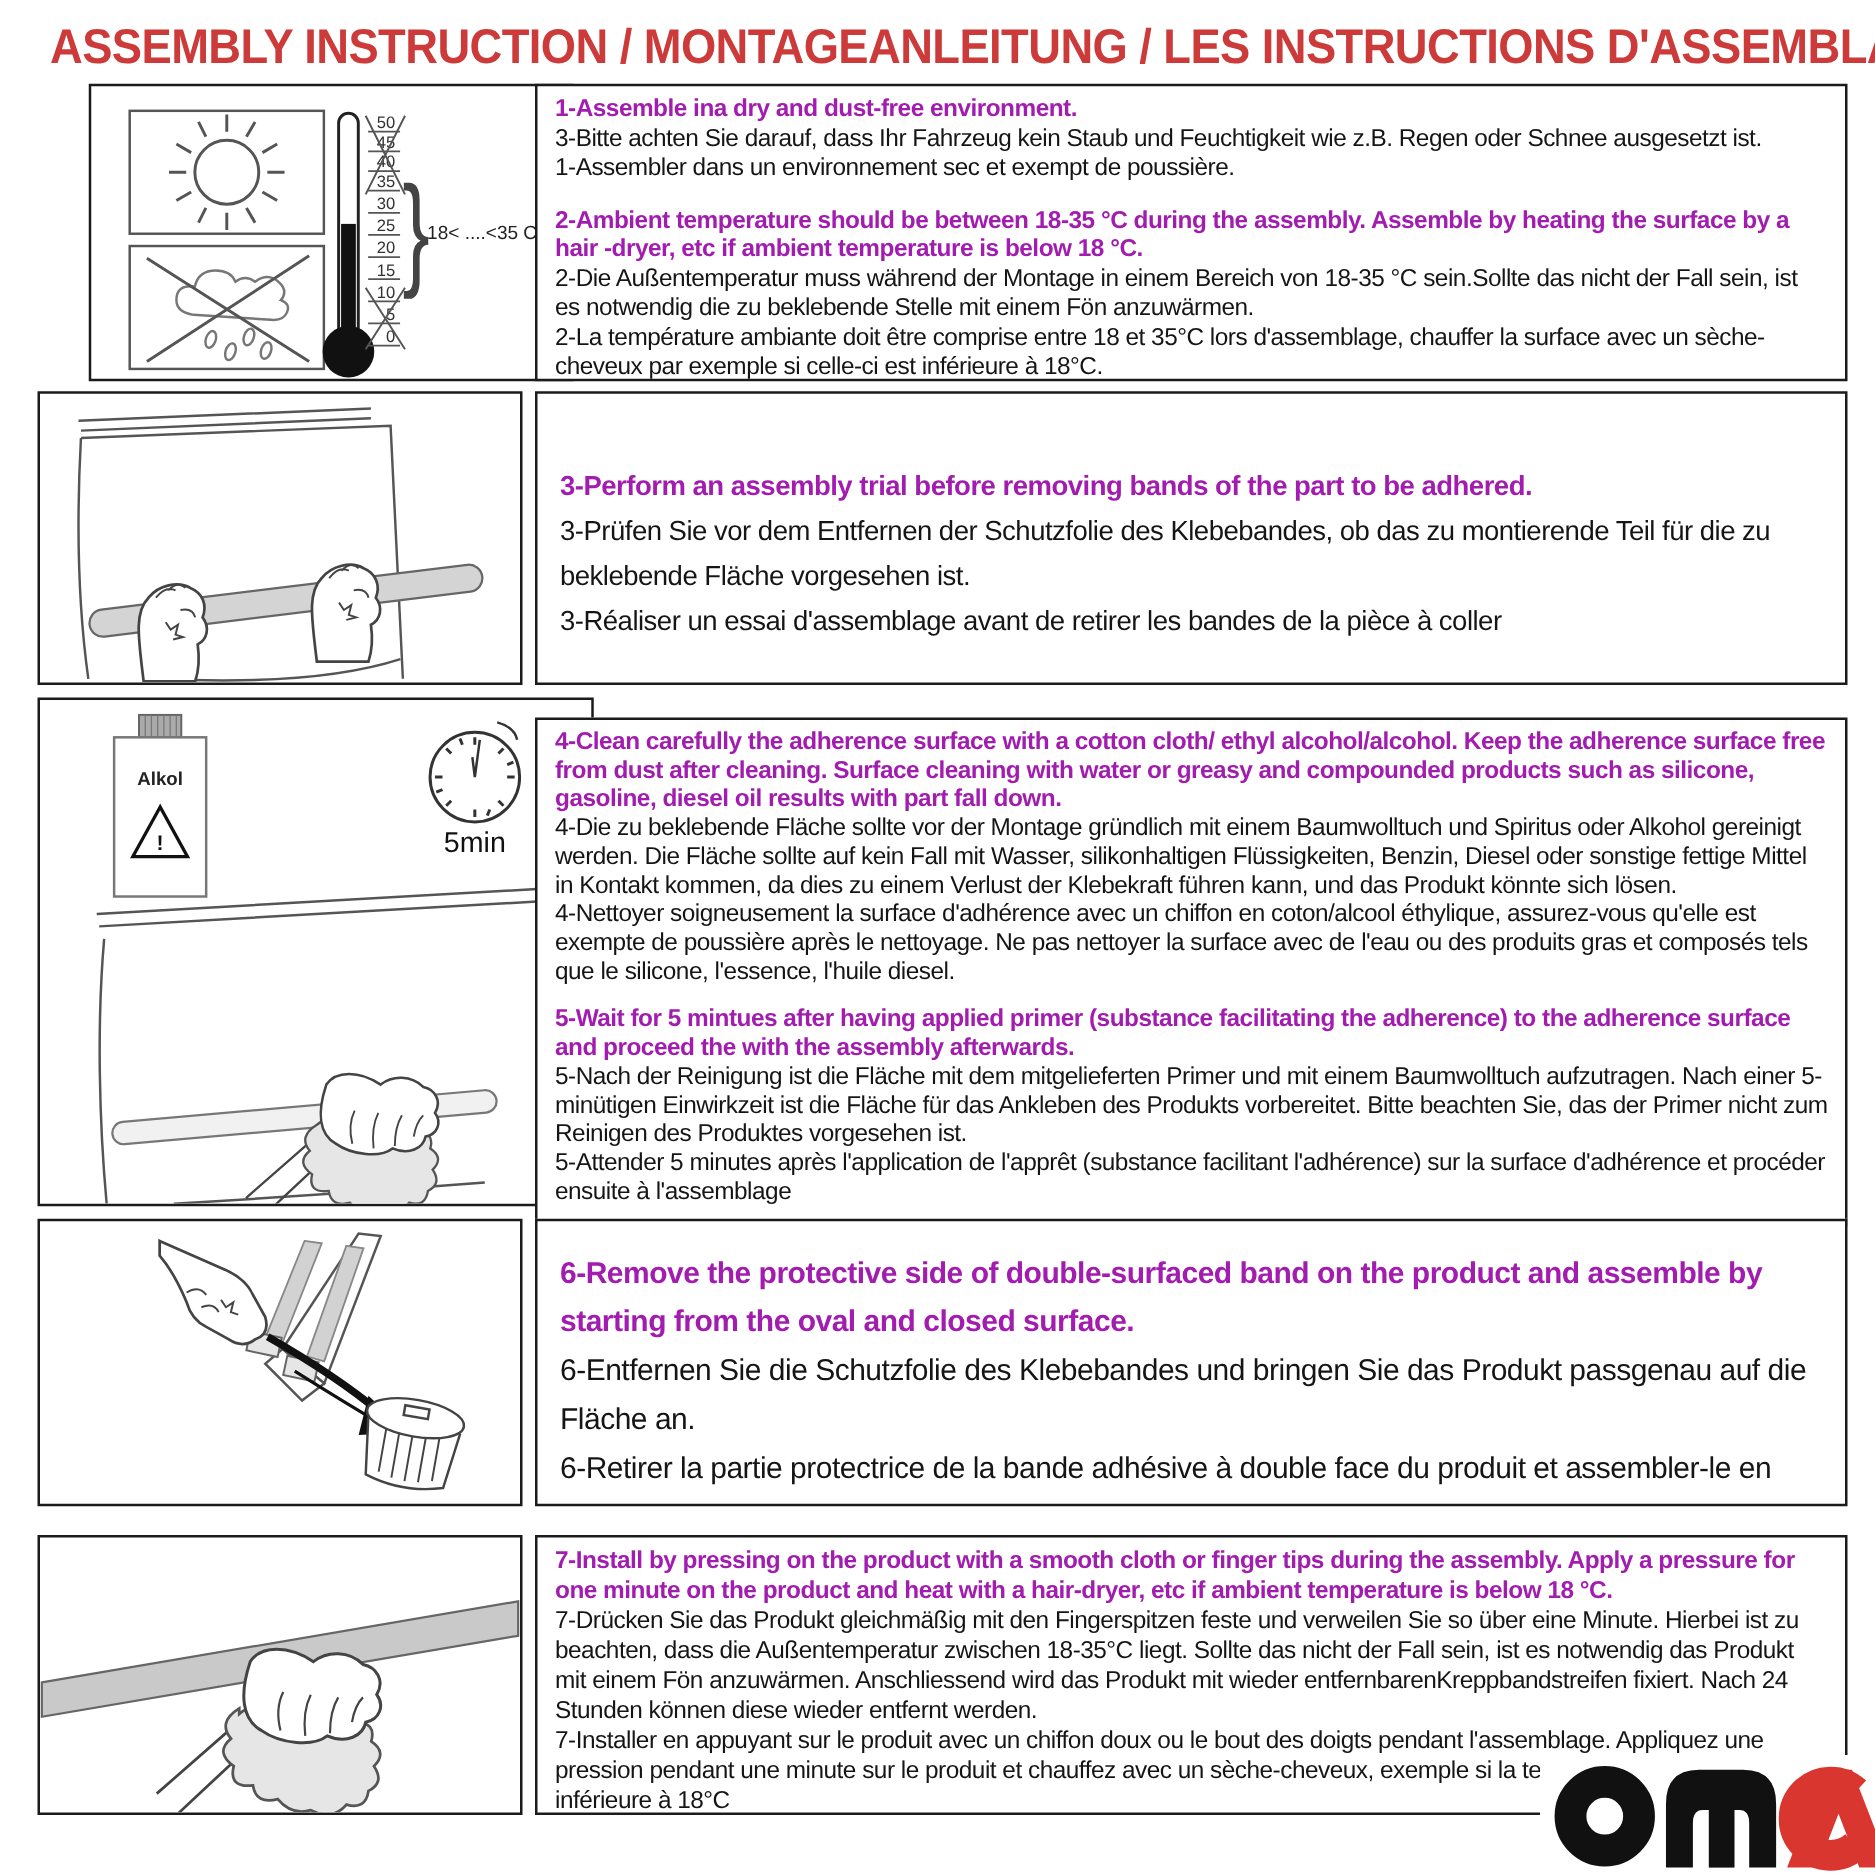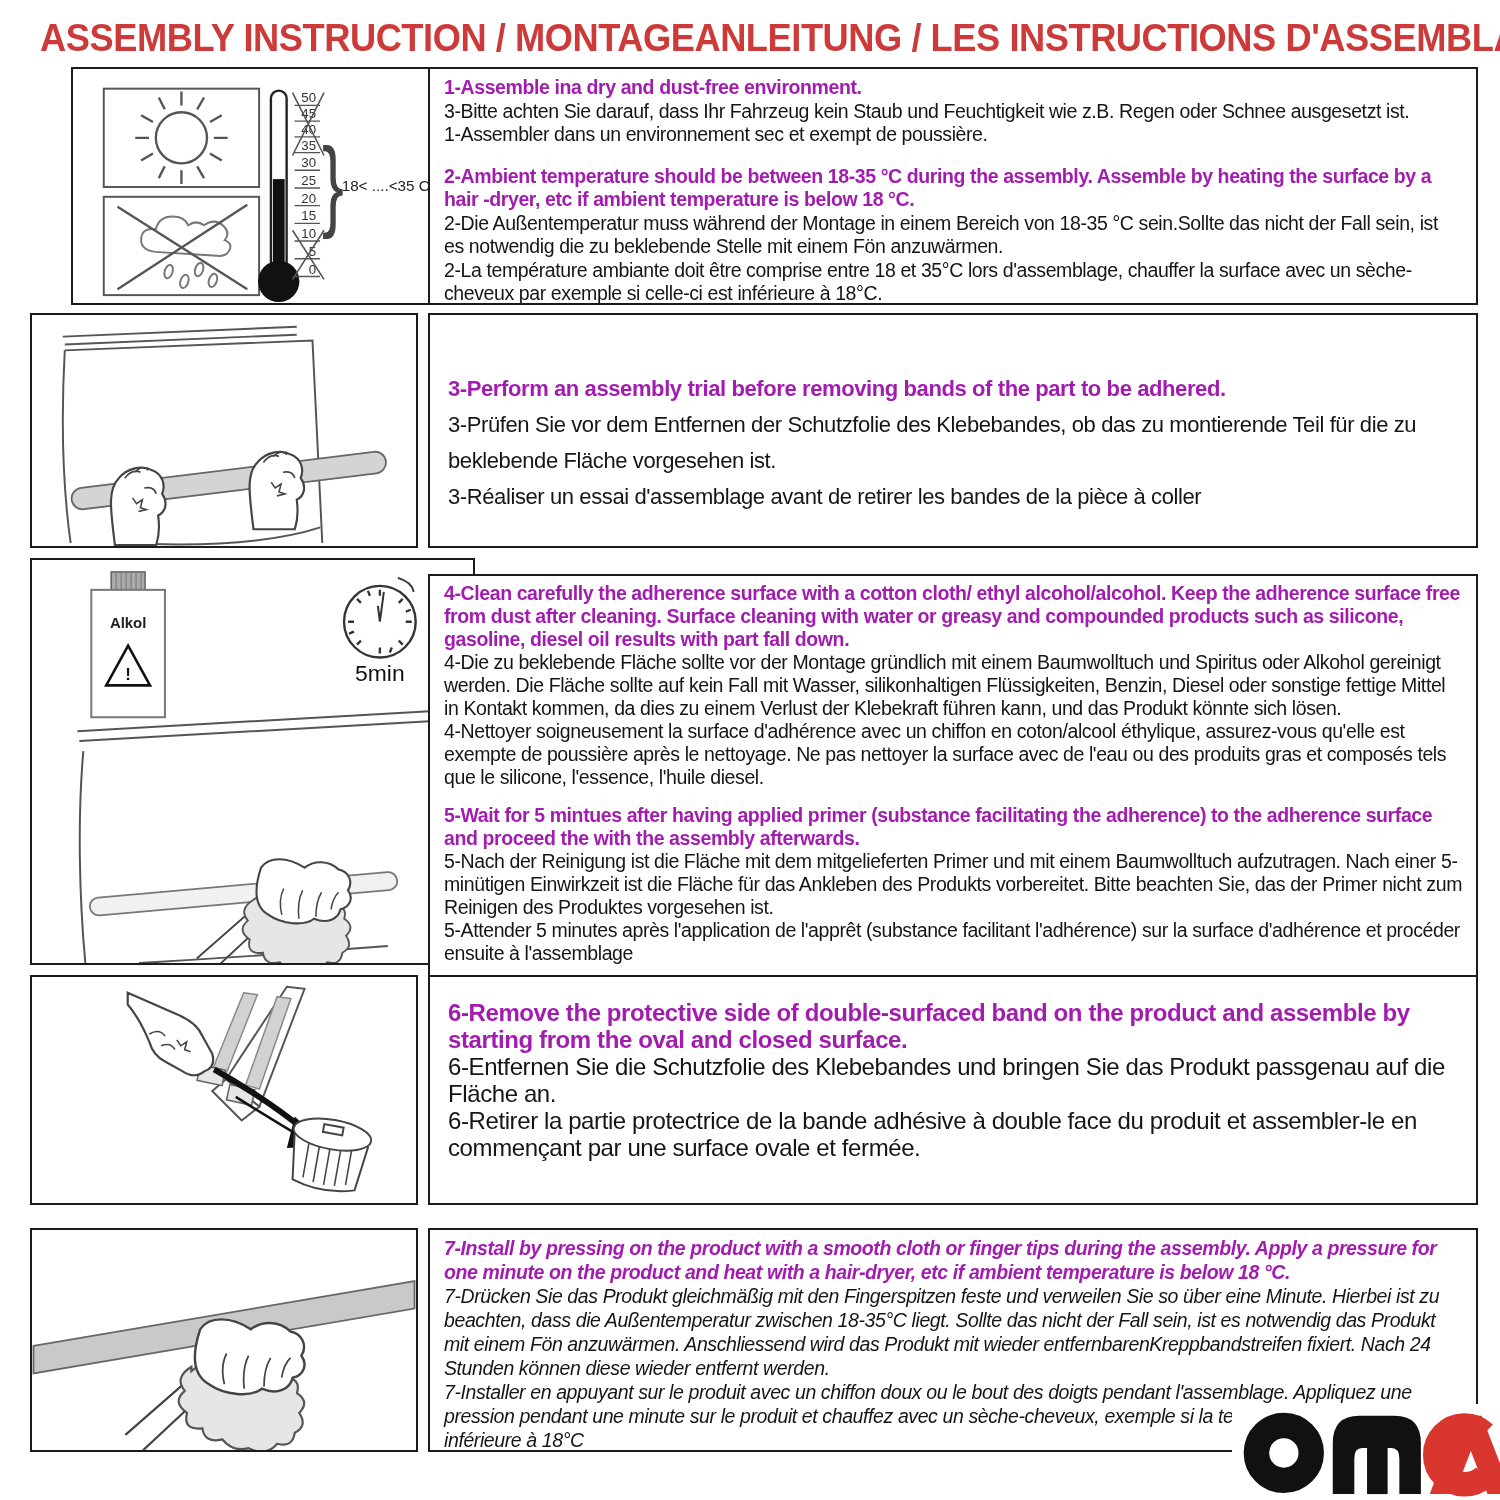--- a/index.html
+++ b/index.html
@@ -15,23 +15,23 @@
   .txt2{left:428px;top:313px;width:1050px;height:235px;padding:56px 14px 0 18px;}
   .ill3{left:30px;top:558px;width:445px;height:407px;}
   .txt3{left:428px;top:574px;width:1050px;height:407px;padding:6px 14px;}
   .ill4{left:30px;top:975px;width:388px;height:230px;}
   .txt4{left:428px;top:975px;width:1050px;height:230px;padding:22px 14px 0 18px;}
   .ill5{left:30px;top:1228px;width:388px;height:224px;}
   .txt5{left:428px;top:1228px;width:1050px;height:224px;padding:6px 14px;}
   p{margin:0;letter-spacing:-0.4px;}
   .p-sm{font-size:19.5px;line-height:23.5px;}
   .txt3 .p-sm{line-height:23px;}
-  .txt5 .p-sm{line-height:24px;font-style:italic;}
+  .txt5 .p-sm{line-height:24px;}
   .p-lg{font-size:22px;line-height:36px;}
-  .p-md{font-size:24px;line-height:27px;}
+  .p-md{font-size:24px;line-height:39px;}
   .b{font-weight:bold;color:#a21caf;}
   .gap{height:18px;}
   .gap-s{height:15px;}
   .ill-svg{display:block;width:100%;height:100%;}
   .logo{position:absolute;left:1232px;top:1404px;width:268px;height:96px;
         background:#fff;padding-left:6px;}
 </style>
 </head>
 <body>
 

